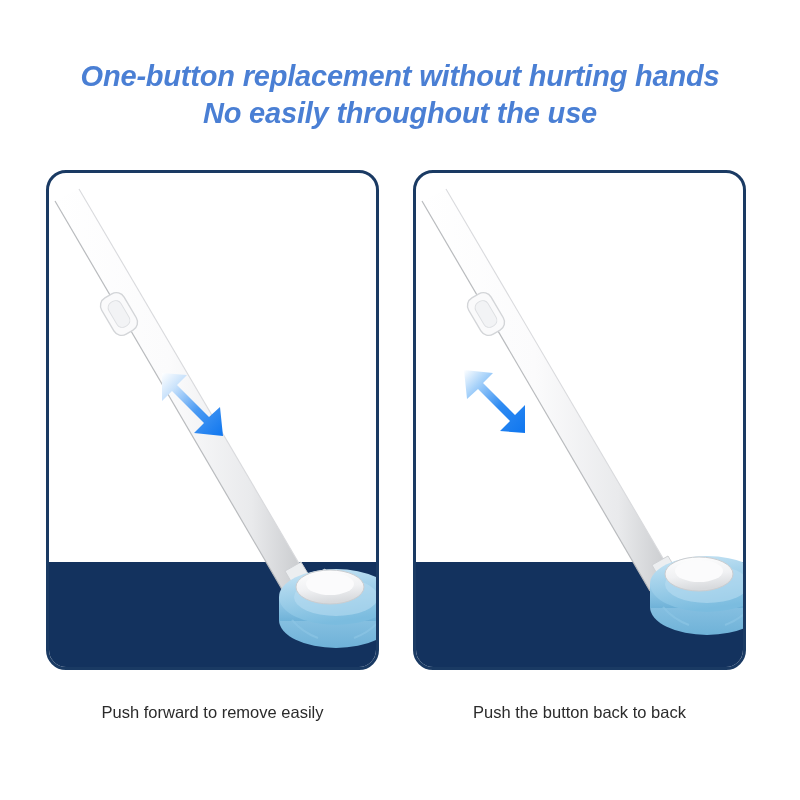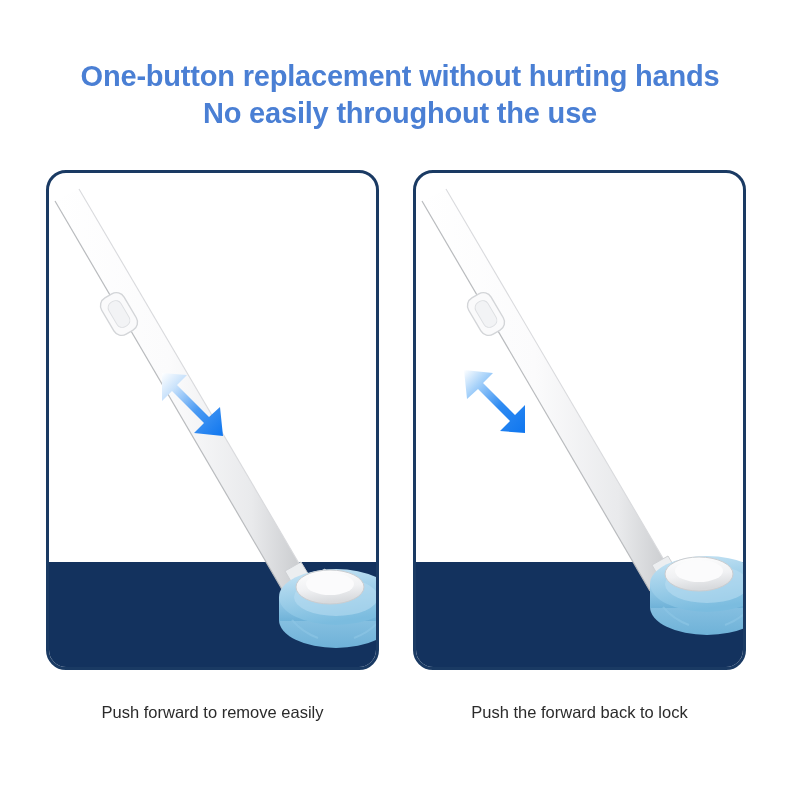--- a/index.html
+++ b/index.html
@@ -22,21 +22,21 @@
     top: 58px;
     width: 800px;
     text-align: center;
     color: #4a7fd4;
     font-weight: bold;
     font-size: 29px;
     line-height: 37px;
     letter-spacing: -0.2px;
     font-stretch: condensed;
   }
-  .headline .line { display: block; white-space: nowrap; }
+  .headline .line { display: block; white-space: nowrap; font-style: italic; }
 
   
   .panels {
     position: absolute;
     left: 46px;
     top: 170px;
     width: 708px;
     height: 504px;
   }
   .panel {
@@ -261,14 +261,14 @@
           </linearGradient>
         </defs>
         <path d="M69,70 L44,68 L54,58 L22,26 L11,36 L8,7 L37,10 L27,20 L59,52 L69,42 Z" fill="url(#agR)"></path>
       </svg>
     </div>
   </div>
 </div>
 
 <div class="captions">
   <div class="caption caption-left">Push forward to remove easily</div>
-  <div class="caption caption-right">Push the forward back to lock</div>
+  <div class="caption caption-right">Push the button back to back</div>
 </div>
 
 </body></html>

